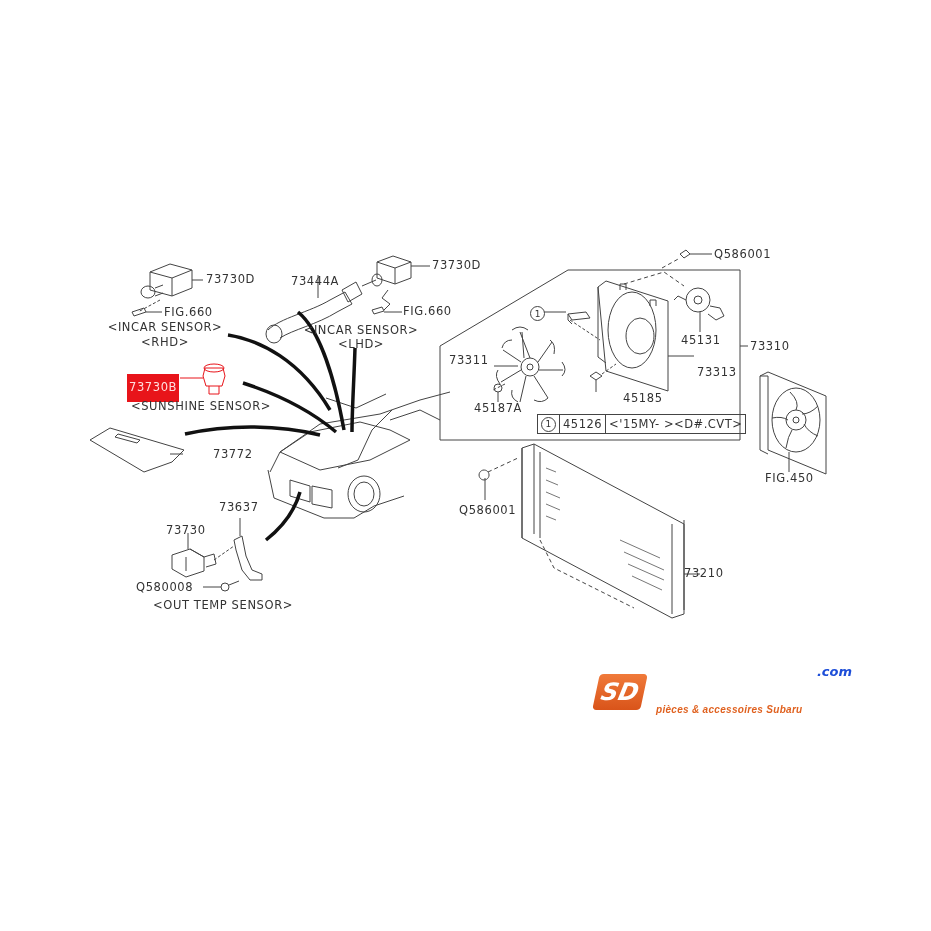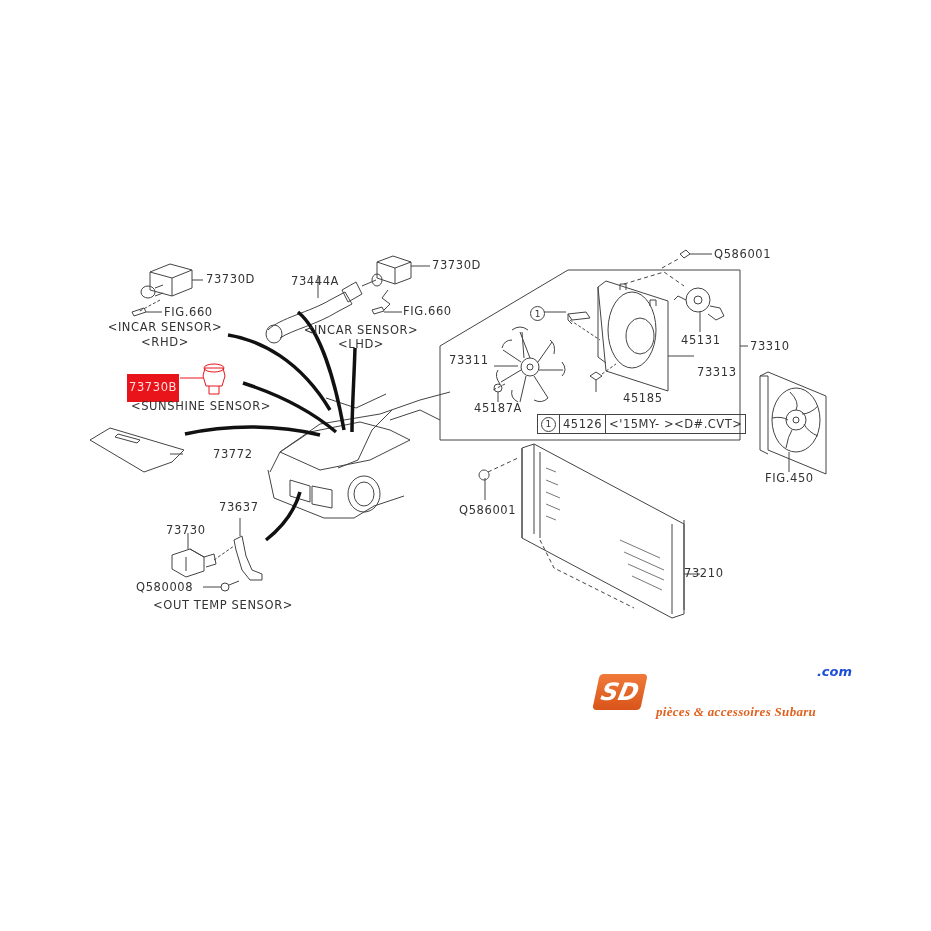--- a/index.html
+++ b/index.html
@@ -11,21 +11,21 @@
   .note { position: absolute; font-family: "DejaVu Sans", "Liberation Sans", sans-serif; font-size: 11.5px; color: #333; letter-spacing: 0.6px; white-space: nowrap; text-align: center; line-height: 1; }
   .legend-box { position: absolute; left: 537px; top: 414px; height: 18px; display: flex; border: 1px solid #444; font-family: "DejaVu Sans", "Liberation Sans", sans-serif; font-size: 11.5px; color: #333; letter-spacing: 0.5px; }
   .legend-box > div { display: flex; align-items: center; padding: 0 3px; border-right: 1px solid #444; }
   .legend-box > div:last-child { border-right: none; }
   .circ { display: inline-flex; width: 13px; height: 13px; border: 1px solid #444; border-radius: 50%; align-items: center; justify-content: center; font-size: 9px; }
   .circ-float { position: absolute; left: 530px; top: 306px; width: 13px; height: 13px; border: 1px solid #444; border-radius: 50%; display:flex; align-items:center; justify-content:center; font-family: "DejaVu Sans", sans-serif; font-size: 9px; color:#333; background:#fff; }
   .logo { position: absolute; left: 596px; top: 670px; width: 262px; height: 48px; }
   .logo-mark { position: absolute; left: 0; top: 4px; width: 48px; height: 36px; background: linear-gradient(#f07a3a, #d9541a); transform: skewX(-12deg); border-radius: 4px; color: #fff; font-family: "DejaVu Sans", sans-serif; font-weight: bold; font-style: italic; font-size: 24px; display: flex; align-items: center; justify-content: center; }
   .logo-text { position: absolute; left: 56px; top: 0px; font-family: "DejaVu Sans", sans-serif; font-weight: bold; font-style: italic; font-size: 34px; color: #6a6a6a; letter-spacing: -1px; text-shadow: 1px 1px 0 #333; line-height: 1; }
   .logo-com { position: absolute; right: 6px; top: -6px; font-family: "DejaVu Sans", sans-serif; font-weight: bold; font-style: italic; font-size: 13px; color: #1d4ed8; }
-  .logo-tag { position: absolute; left: 60px; top: 34px; font-family: Liberation Serif, serif; font-style: italic; font-weight: bold; font-size: 13px; color: #e0611f; letter-spacing: 0.3px; }
+  .logo-tag { position: absolute; left: 60px; top: 34px; font-family: Liberation Sans, sans-serif; font-style: italic; font-weight: bold; font-size: 10px; color: #e0611f; letter-spacing: 0.3px; }
 </style>
 </head>
 <body>
 
 <div id="stage">
   <svg id="art" width="931" height="931" viewBox="0 0 931 931">
     <g fill="none" stroke="#444" stroke-width="1">
 
       <g>
         <path d="M150 272 l20 -8 l22 6 l0 18 l-20 8 l-22 -6 z"></path>

